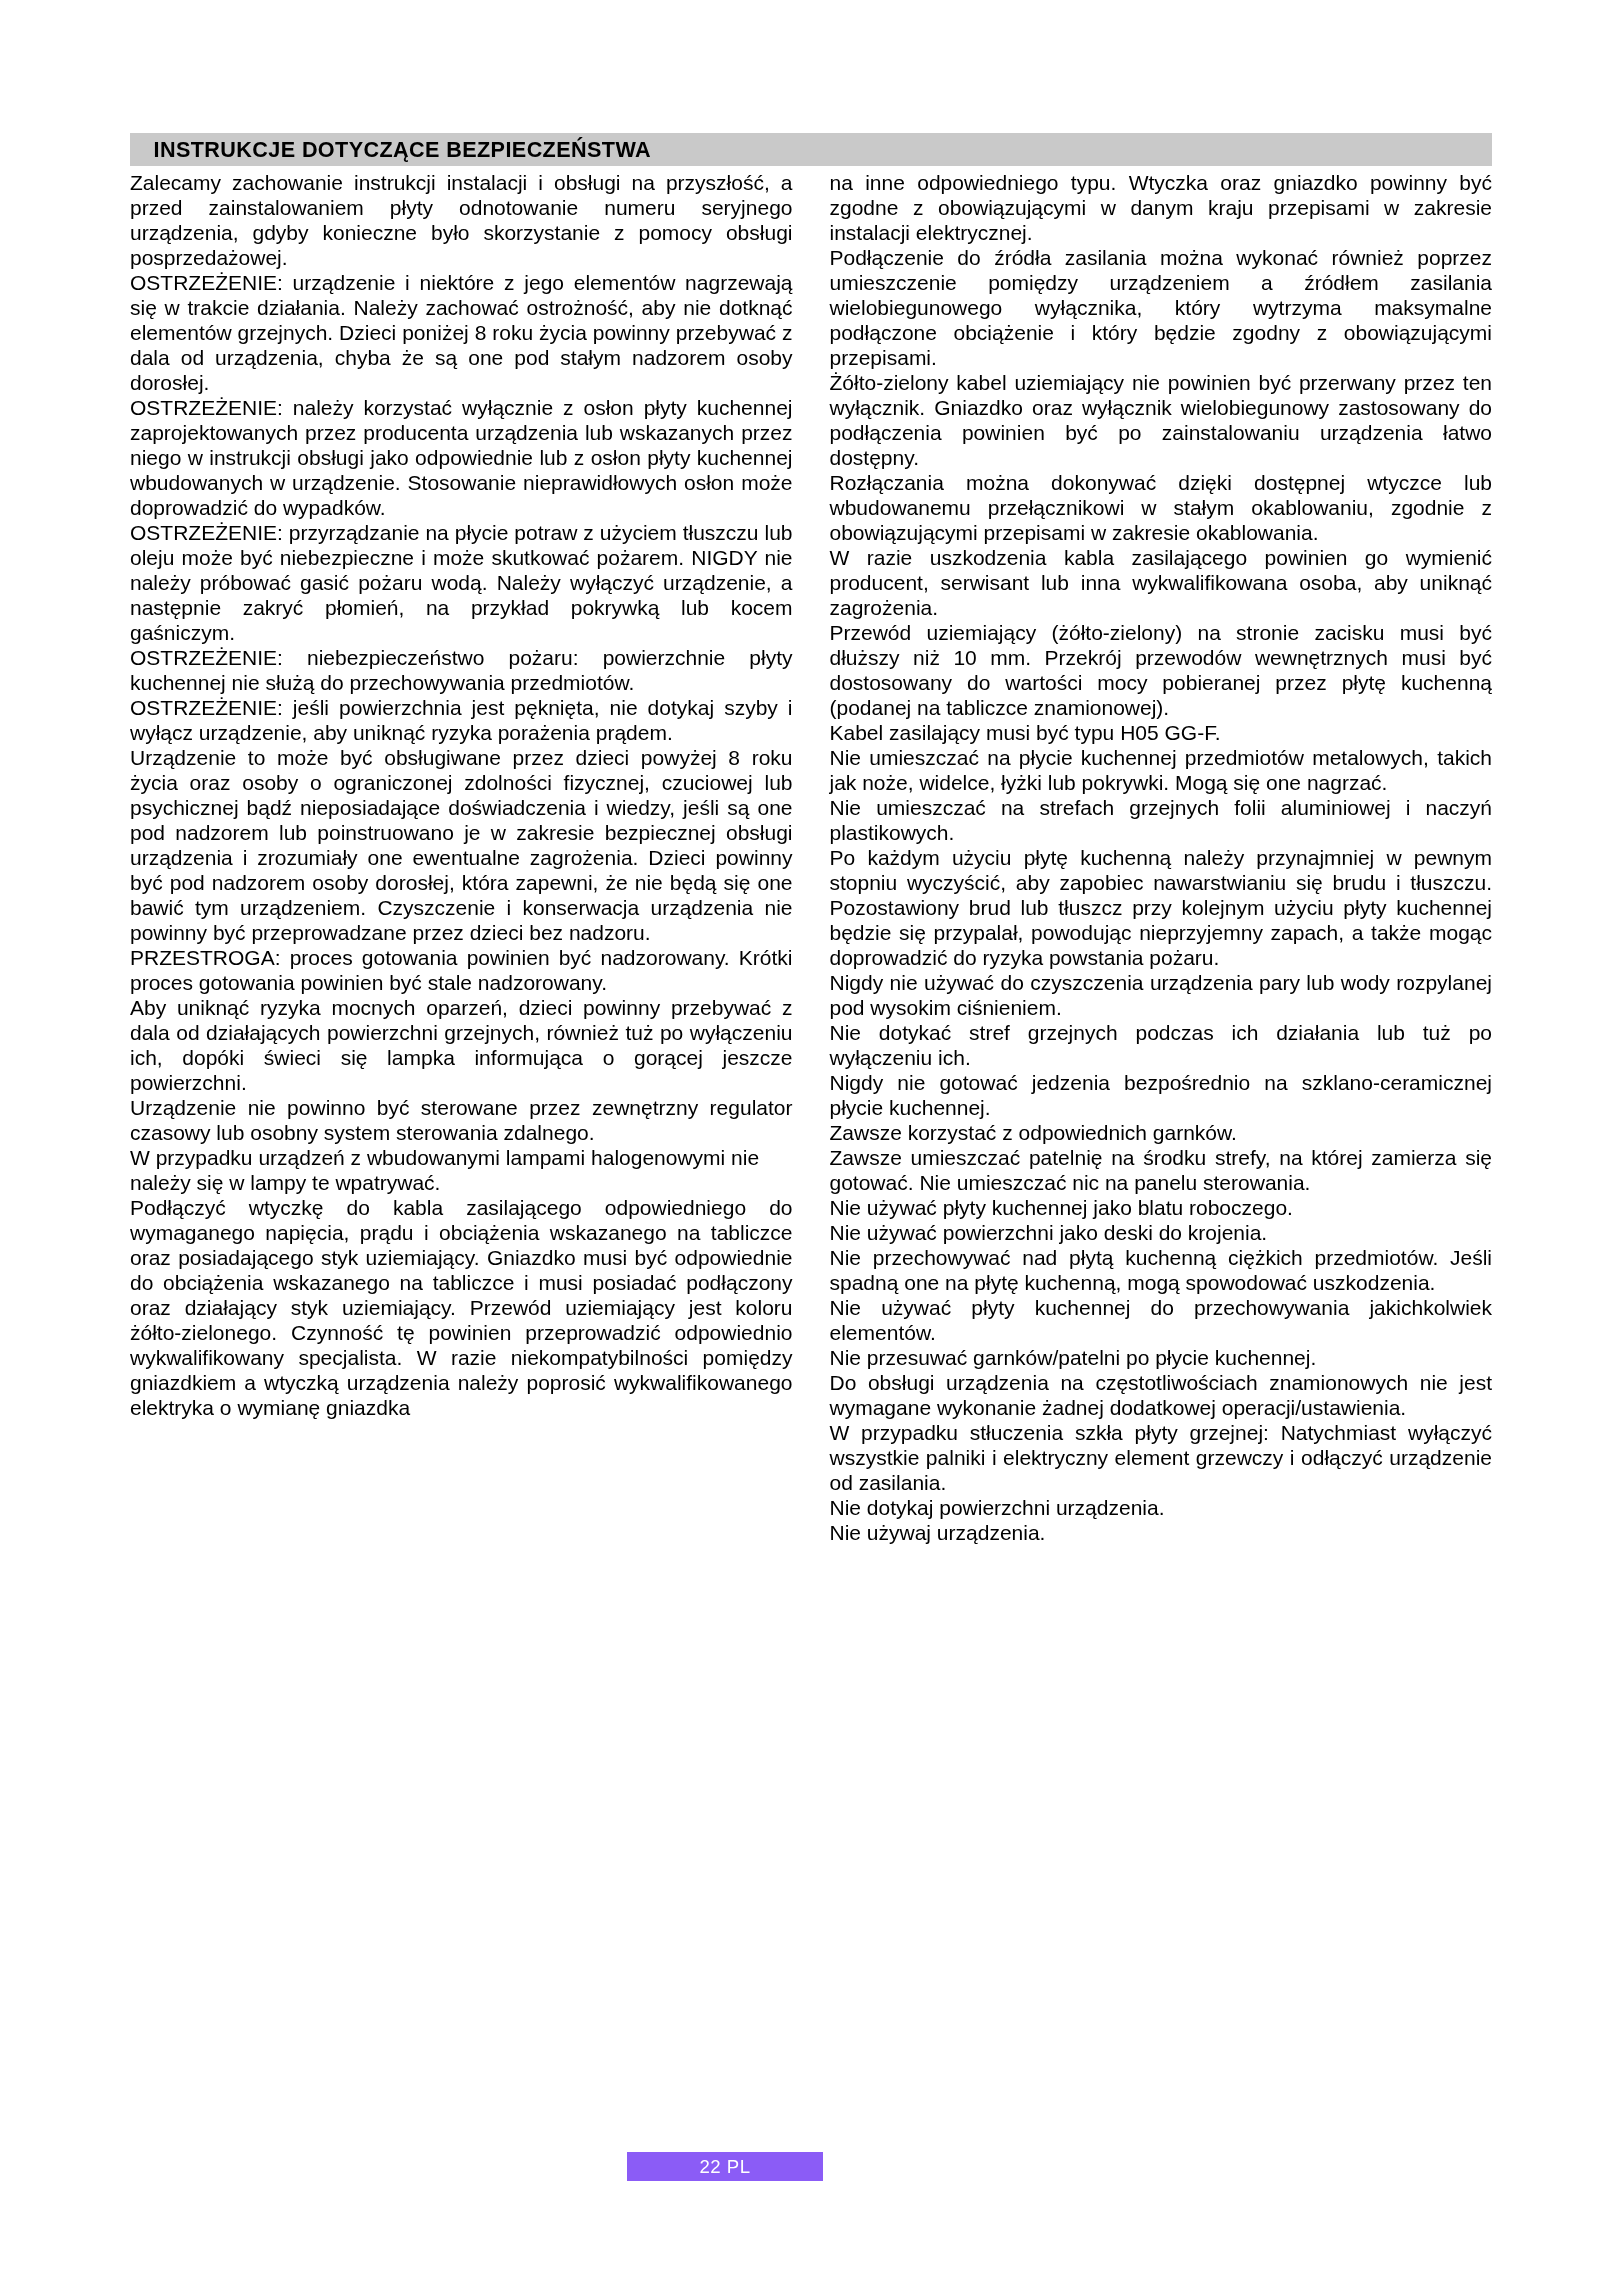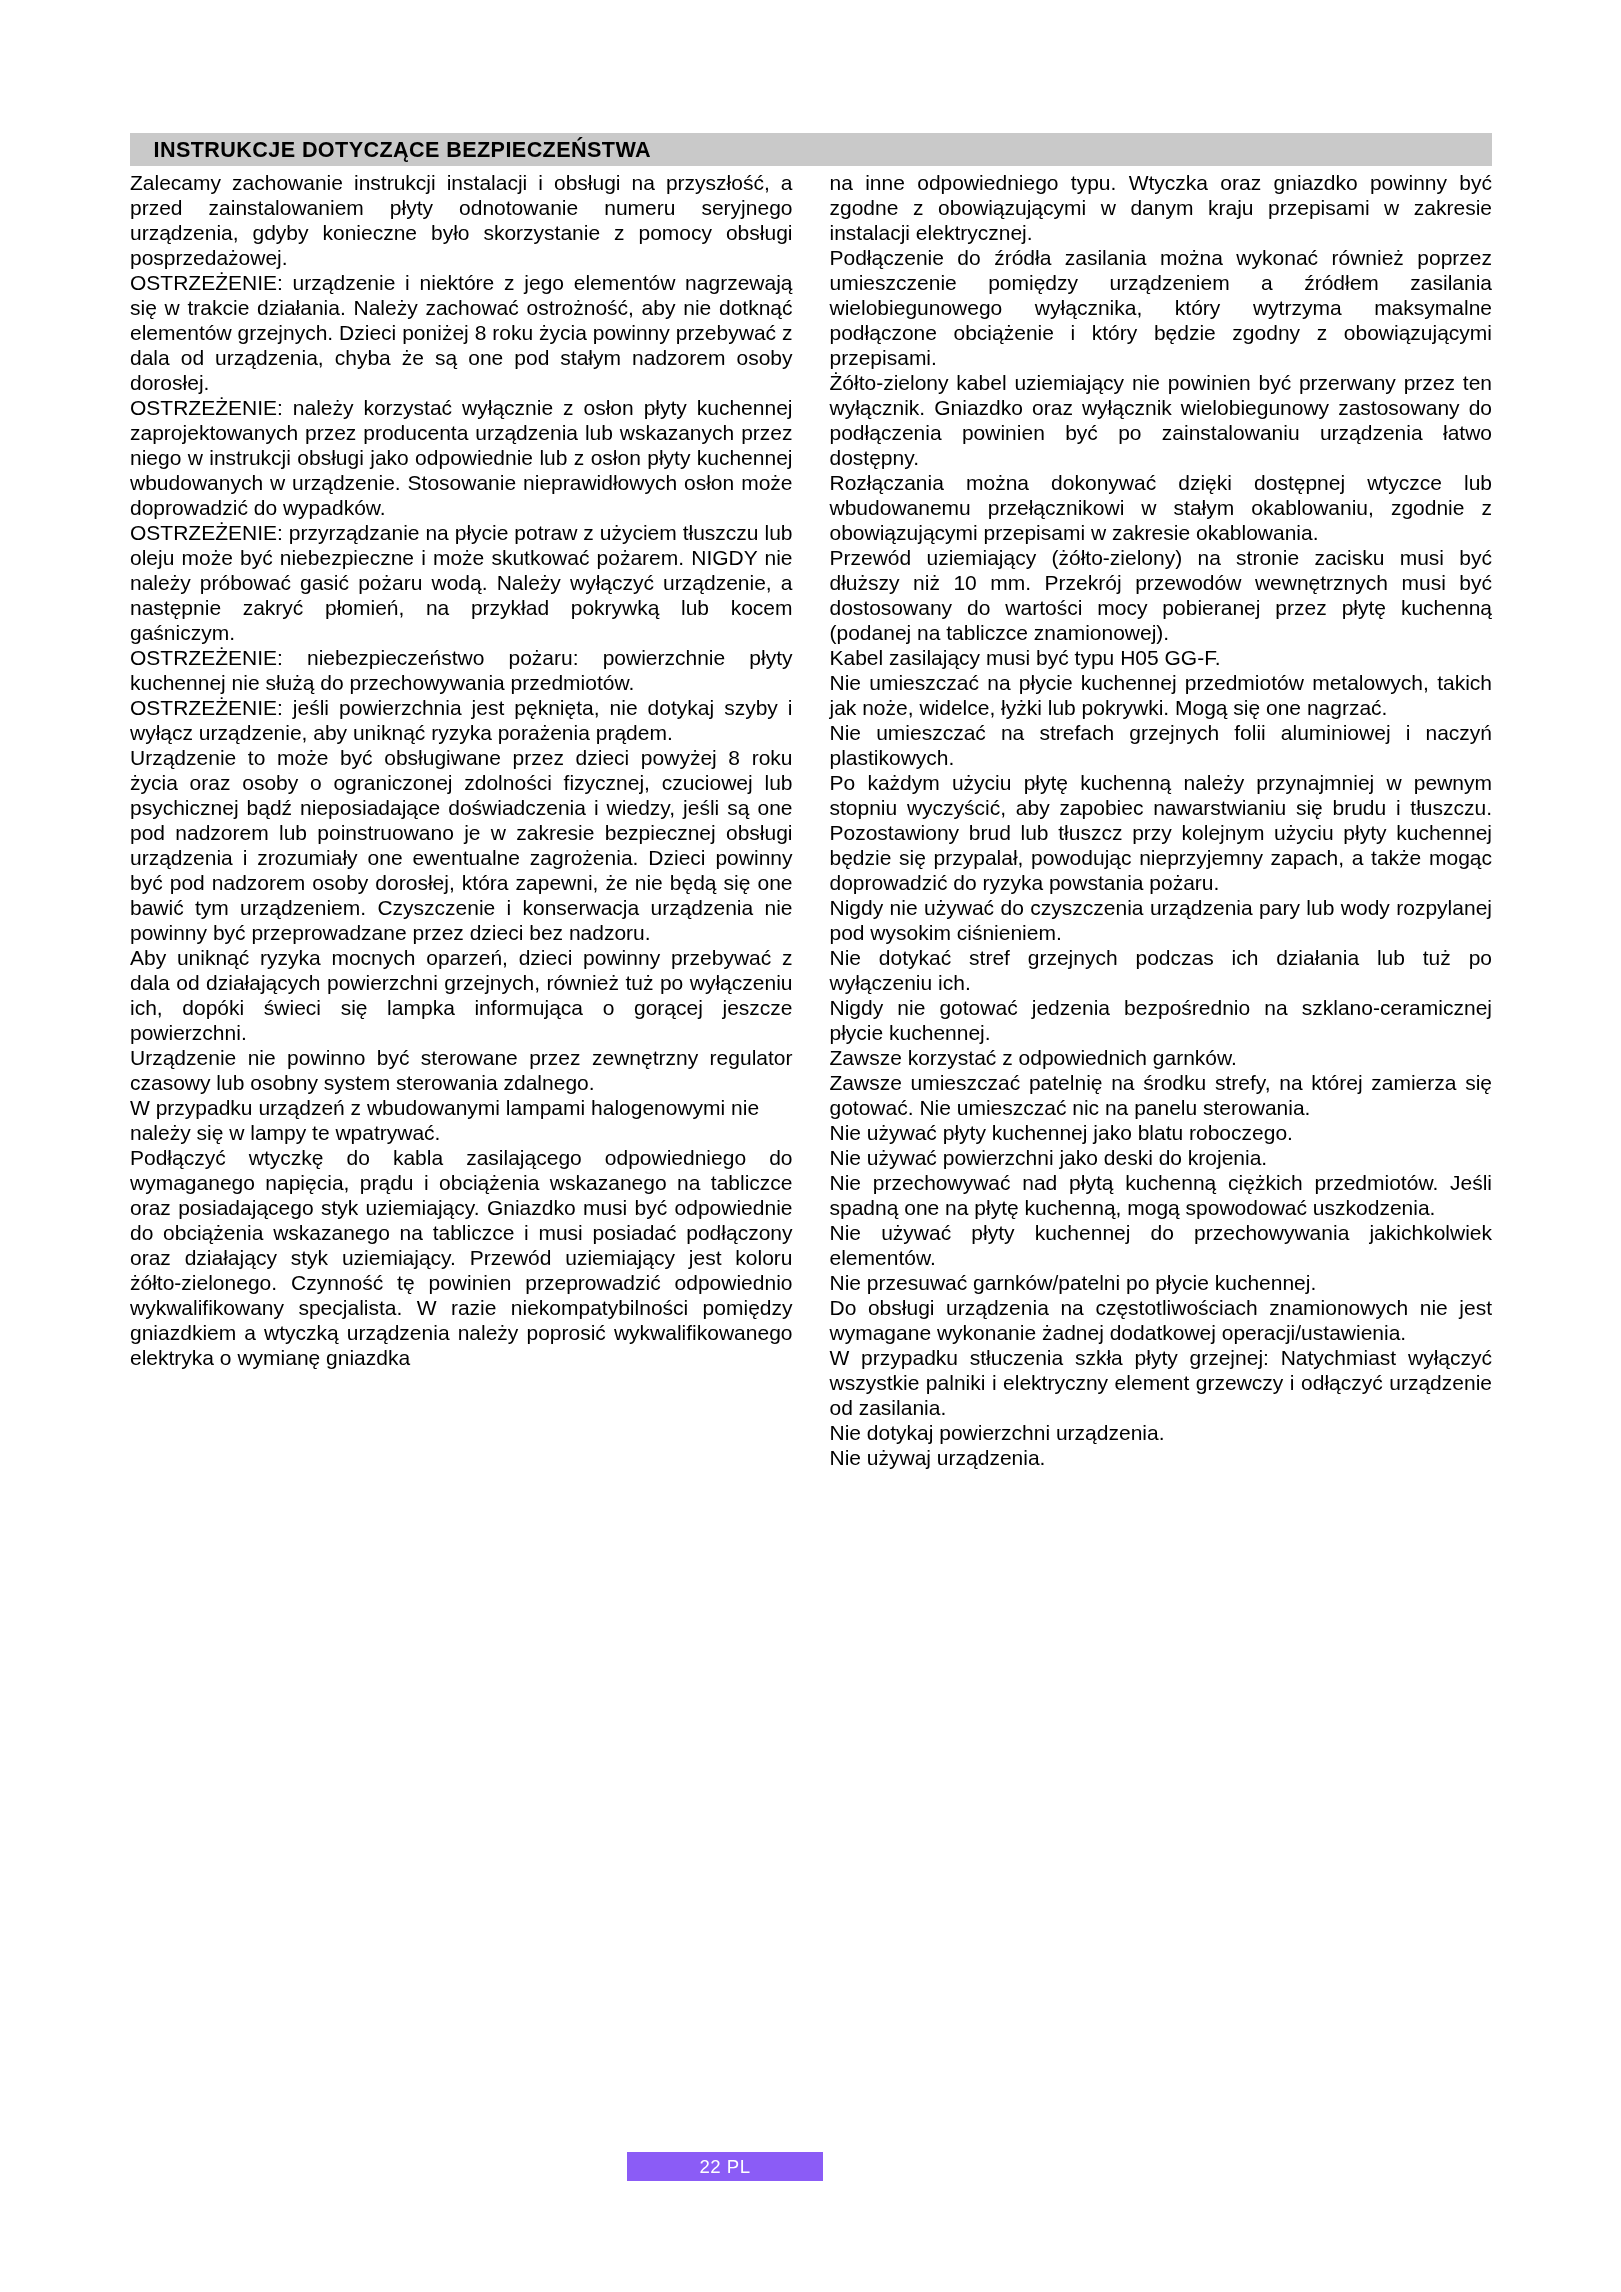--- a/index.html
+++ b/index.html
@@ -91,31 +91,33 @@
   <div class="columns">
 
     <div class="col">
       <p>Zalecamy zachowanie instrukcji instalacji i obsługi na przyszłość, a przed zainstalowaniem płyty odnotowanie numeru seryjnego urządzenia, gdyby konieczne było skorzystanie z pomocy obsługi posprzedażowej.</p>
       <p>OSTRZEŻENIE: urządzenie i niektóre z jego elementów nagrzewają się w trakcie działania. Należy zachować ostrożność, aby nie dotknąć elementów grzejnych. Dzieci poniżej 8 roku życia powinny przebywać z dala od urządzenia, chyba że są one pod stałym nadzorem osoby dorosłej.</p>
       <p>OSTRZEŻENIE: należy korzystać wyłącznie z osłon płyty kuchennej zaprojektowanych przez producenta urządzenia lub wskazanych przez niego w instrukcji obsługi jako odpowiednie lub z osłon płyty kuchennej wbudowanych w urządzenie. Stosowanie nieprawidłowych osłon może doprowadzić do wypadków.</p>
       <p>OSTRZEŻENIE: przyrządzanie na płycie potraw z użyciem tłuszczu lub oleju może być niebezpieczne i może skutkować pożarem. NIGDY nie należy próbować gasić pożaru wodą. Należy wyłączyć urządzenie, a następnie zakryć płomień, na przykład pokrywką lub kocem gaśniczym.</p>
       <p>OSTRZEŻENIE: niebezpieczeństwo pożaru: powierzchnie płyty kuchennej nie służą do przechowywania przedmiotów.</p>
       <p>OSTRZEŻENIE: jeśli powierzchnia jest pęknięta, nie dotykaj szyby i wyłącz urządzenie, aby uniknąć ryzyka porażenia prądem.</p>
       <p>Urządzenie to może być obsługiwane przez dzieci powyżej 8 roku życia oraz osoby o ograniczonej zdolności fizycznej, czuciowej lub psychicznej bądź nieposiadające doświadczenia i wiedzy, jeśli są one pod nadzorem lub poinstruowano je w zakresie bezpiecznej obsługi urządzenia i zrozumiały one ewentualne zagrożenia. Dzieci powinny być pod nadzorem osoby dorosłej, która zapewni, że nie będą się one bawić tym urządzeniem. Czyszczenie i konserwacja urządzenia nie powinny być przeprowadzane przez dzieci bez nadzoru.</p>
+      <p>PRZESTROGA: proces gotowania powinien być nadzorowany. Krótki proces gotowania powinien być stale nadzorowany.</p>
       <p>Aby uniknąć ryzyka mocnych oparzeń, dzieci powinny przebywać z dala od działających powierzchni grzejnych, również tuż po wyłączeniu ich, dopóki świeci się lampka informująca o gorącej jeszcze powierzchni.</p>
       <p>Urządzenie nie powinno być sterowane przez zewnętrzny regulator czasowy lub osobny system sterowania zdalnego.</p>
       <p class="nojust">W przypadku urządzeń z wbudowanymi lampami halogenowymi nie należy się w lampy te wpatrywać.</p>
       <p>Podłączyć wtyczkę do kabla zasilającego odpowiedniego do wymaganego napięcia, prądu i obciążenia wskazanego na tabliczce oraz posiadającego styk uziemiający. Gniazdko musi być odpowiednie do obciążenia wskazanego na tabliczce i musi posiadać podłączony oraz działający styk uziemiający. Przewód uziemiający jest koloru żółto-zielonego. Czynność tę powinien przeprowadzić odpowiednio wykwalifikowany specjalista. W razie niekompatybilności pomiędzy gniazdkiem a wtyczką urządzenia należy poprosić wykwalifikowanego elektryka o wymianę gniazdka</p>
     </div>
 
     <div class="col">
       <p>na inne odpowiedniego typu. Wtyczka oraz gniazdko powinny być zgodne z obowiązującymi w danym kraju przepisami w zakresie instalacji elektrycznej.</p>
       <p>Podłączenie do źródła zasilania można wykonać również poprzez umieszczenie pomiędzy urządzeniem a źródłem zasilania wielobiegunowego wyłącznika, który wytrzyma maksymalne podłączone obciążenie i który będzie zgodny z obowiązującymi przepisami.</p>
       <p>Żółto-zielony kabel uziemiający nie powinien być przerwany przez ten wyłącznik. Gniazdko oraz wyłącznik wielobiegunowy zastosowany do podłączenia powinien być po zainstalowaniu urządzenia łatwo dostępny.</p>
       <p>Rozłączania można dokonywać dzięki dostępnej wtyczce lub wbudowanemu przełącznikowi w stałym okablowaniu, zgodnie z obowiązującymi przepisami w zakresie okablowania.</p>
+      <p>W razie uszkodzenia kabla zasilającego powinien go wymienić producent, serwisant lub inna wykwalifikowana osoba, aby uniknąć zagrożenia.</p>
       <p>Przewód uziemiający (żółto-zielony) na stronie zacisku musi być dłuższy niż 10 mm. Przekrój przewodów wewnętrznych musi być dostosowany do wartości mocy pobieranej przez płytę kuchenną (podanej na tabliczce znamionowej).</p>
       <p class="nojust">Kabel zasilający musi być typu H05 GG-F.</p>
       <p>Nie umieszczać na płycie kuchennej przedmiotów metalowych, takich jak noże, widelce, łyżki lub pokrywki. Mogą się one nagrzać.</p>
       <p>Nie umieszczać na strefach grzejnych folii aluminiowej i naczyń plastikowych.</p>
       <p>Po każdym użyciu płytę kuchenną należy przynajmniej w pewnym stopniu wyczyścić, aby zapobiec nawarstwianiu się brudu i tłuszczu. Pozostawiony brud lub tłuszcz przy kolejnym użyciu płyty kuchennej będzie się przypalał, powodując nieprzyjemny zapach, a także mogąc doprowadzić do ryzyka powstania pożaru.</p>
       <p>Nigdy nie używać do czyszczenia urządzenia pary lub wody rozpylanej pod wysokim ciśnieniem.</p>
       <p>Nie dotykać stref grzejnych podczas ich działania lub tuż po wyłączeniu ich.</p>
       <p>Nigdy nie gotować jedzenia bezpośrednio na szklano-ceramicznej płycie kuchennej.</p>
       <p class="nojust">Zawsze korzystać z odpowiednich garnków.</p>
       <p>Zawsze umieszczać patelnię na środku strefy, na której zamierza się gotować. Nie umieszczać nic na panelu sterowania.</p>

